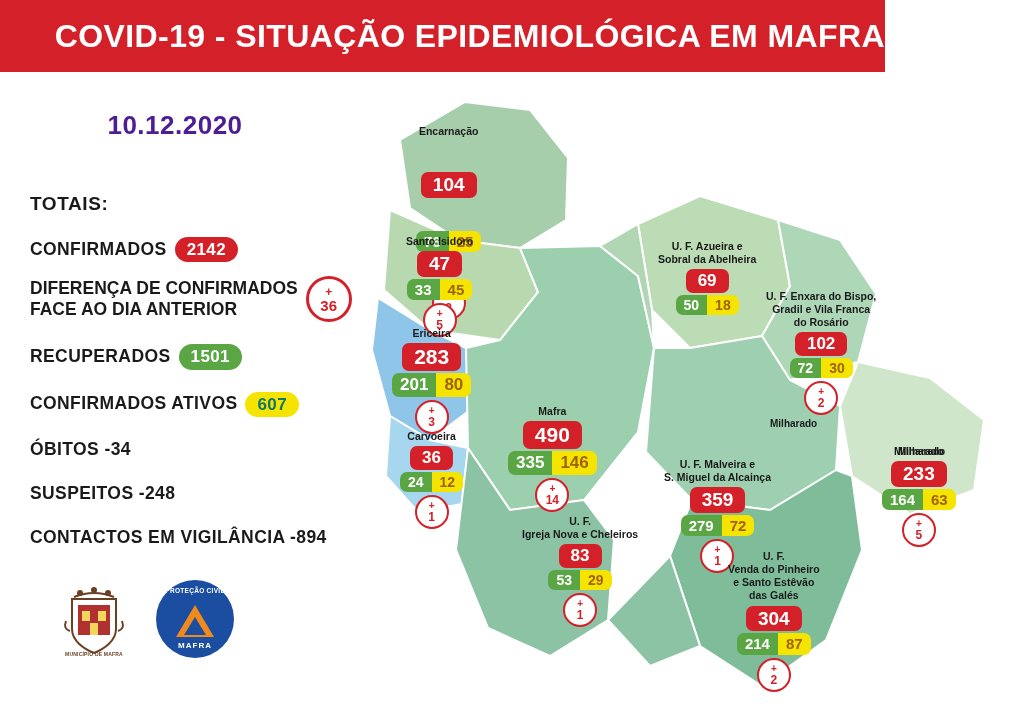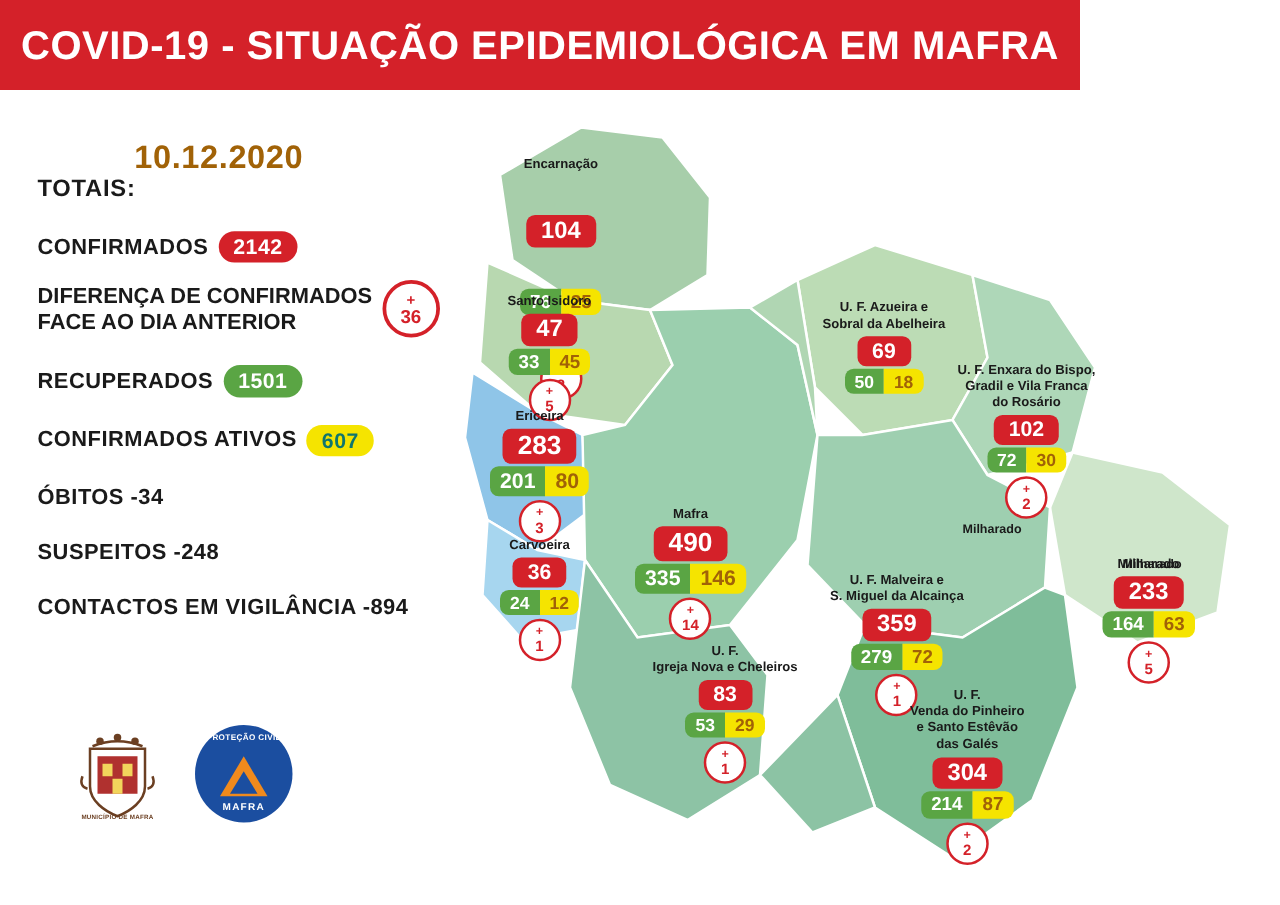--- a/index.html
+++ b/index.html
@@ -17,48 +17,50 @@
 
   
   .header {
     position: absolute;
     left: 0; top: 0;
     width: 864px;
     height: 72px;
     background: #d42129;
     display: flex;
     align-items: center;
-    justify-content: center;
+    justify-content: flex-end;
+    padding-left: 21px;
   }
   .header-title {
     color: #ffffff;
     font-size: 32px;
     font-weight: bold;
     letter-spacing: 0.4px;
     text-align: center;
     font-family: "Liberation Sans", sans-serif;
   }
 
   
   .left-panel {
     position: absolute;
     left: 30px;
     top: 110px;
     width: 360px;
   }
   .date {
     font-size: 26px;
     font-weight: bold;
-    color: #a16207;
+    color: #4c1d95;
     text-align: center;
     width: 270px;
     margin-left: 10px;
     letter-spacing: 0.5px;
   }
   .totais-label {
+    margin-top: 52px;
     font-size: 19px;
     font-weight: bold;
     color: #1a1a1a;
     letter-spacing: 0.6px;
   }
   .stat-row {
     margin-top: 22px;
     display: flex;
     align-items: center;
     font-size: 17.5px;

